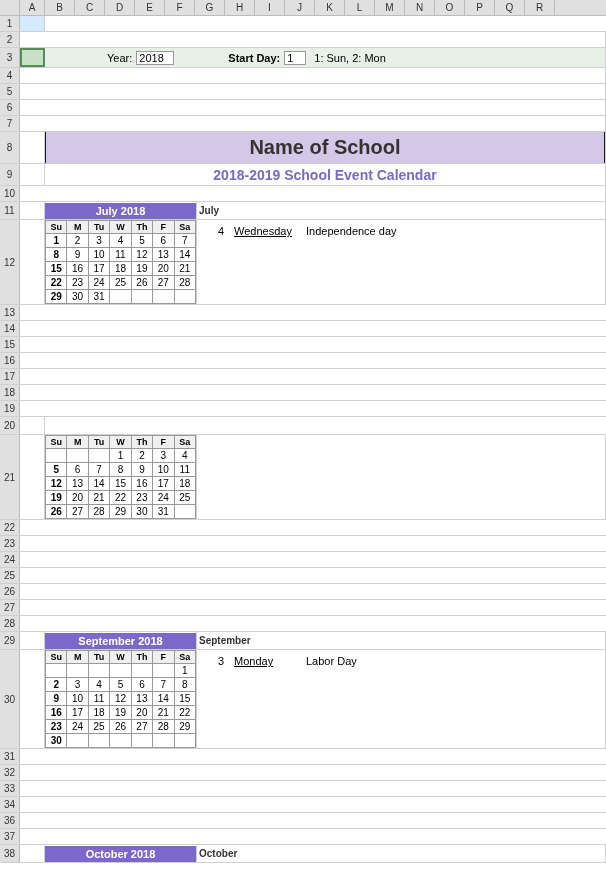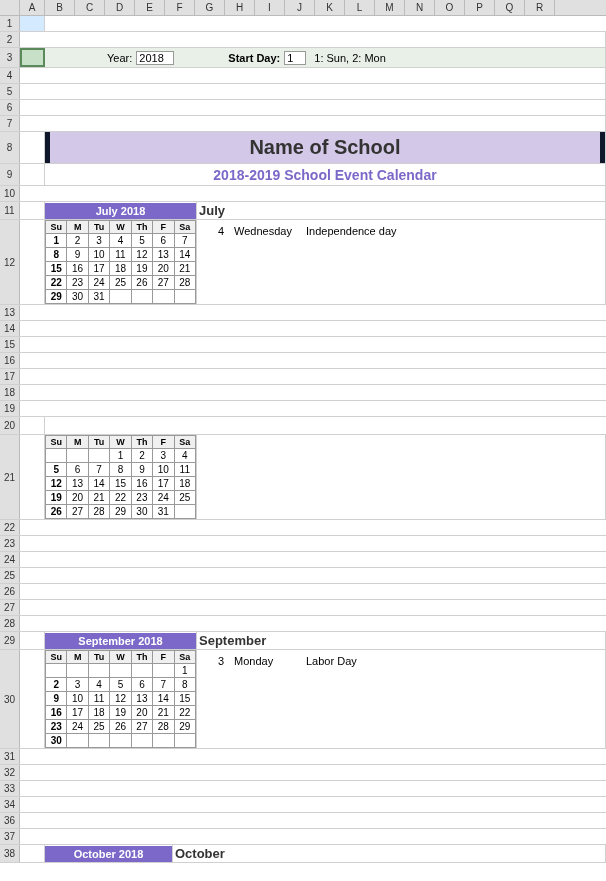--- a/index.html
+++ b/index.html
@@ -116,54 +116,54 @@
       font-weight: bold;
       background: #f0f0f0;
       font-size: 9px;
     }
     .cal-bold { font-weight: bold; }
     .cal-empty { background: #fff; }
 
     
     .event-month {
       font-weight: bold;
-      font-size: 13px;
+      font-size: 10px;
       color: #333;
     }
 
     
     .school-name-banner {
       background: #d4c8e8;
       text-align: center;
       font-size: 20px;
       font-weight: bold;
       color: #333;
       padding: 4px 0;
-      border: 5px solid #0f172a;
+      border: 1px solid #0f172a;
     }
 
     
     .school-year-subtitle {
       text-align: center;
       color: #7b68c8;
       font-size: 14px;
       font-weight: bold;
     }
 
     
     .event-table {
       width: 100%;
       font-size: 11px;
     }
     .event-row td {
       padding: 1px 4px;
       vertical-align: top;
     }
     .event-day { width: 25px; text-align: right; }
-    .event-dow { width: 70px; }
+    .event-dow { width: 70px; text-decoration: underline; }
     .event-name { }
   </style>
 </head>
 <body>
 
 <div class="spreadsheet">
 
   <div class="col-headers">
     <div class="col-header" style="width:20px;"></div>
     <div class="col-header" style="width:25px;">A</div>
@@ -549,21 +549,21 @@
       <div style="flex:1;"></div>
     </div>
   <div class="row">
       <div class="row-num">37</div>
       <div style="flex:1;"></div>
     </div>
 
   <div class="row" style="min-height:18px;">
     <div class="row-num">38</div>
     <div class="cell" style="width:25px;"></div>
-    <div class="cell" style="width:128px; padding:0;align-items:center;">
+    <div class="cell" style="width:152px; padding:0;align-items:center;">
       <div class="cal-header" style="width:100%;">October 2018</div>
     </div>
     <div class="cell" style="flex:1;">
       <span class="event-month">October</span>
     </div>
   </div>
 
 </div>
 
 </body></html>

